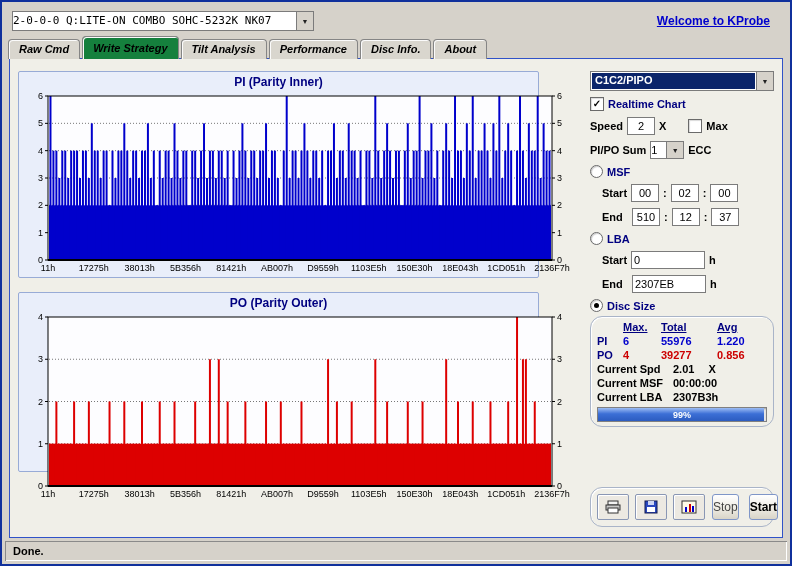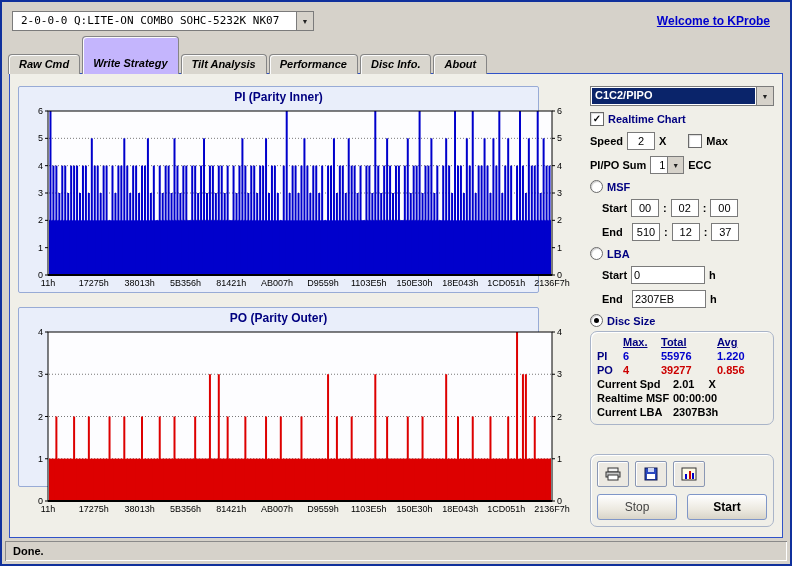--- a/index.html
+++ b/index.html
@@ -13,30 +13,30 @@
   
   .titlebar{height:20px;flex:0 0 20px;display:flex;align-items:center;gap:4px;padding:0 3px;
     background:linear-gradient(90deg,#0a1f85 0%,#1c46c0 55%,#6f9be2 100%);}
   .titlebar .title{color:#fff;font-weight:bold;font-size:11px;flex:1;white-space:nowrap;}
   .close-btn{width:16px;height:14px;background:#d6d2ca;border:1px solid;
     border-color:#fff #404040 #404040 #fff;display:flex;align-items:center;justify-content:center;
     font-size:11px;font-weight:bold;line-height:1;cursor:default;}
   
   .toolbar{flex:0 0 32px;display:flex;align-items:center;justify-content:space-between;padding:8px 12px 2px 10px;box-sizing:border-box;}
   .combo{display:flex;align-items:stretch;border:1px solid #7b7b7b;background:#fff;box-sizing:border-box;}
-  .combo-text{flex:1;padding:2px 8px;white-space:nowrap;overflow:hidden;}
+  .combo-text{flex:1;padding:2px 0;white-space:nowrap;overflow:hidden;}
   .combo-btn{width:16px;background:#d6d2ca;border-left:1px solid #7b7b7b;display:flex;align-items:center;justify-content:center;font-size:7px;color:#222;}
   .drive-combo{width:302px;height:20px;}
   .drive-combo .combo-text{font-family:"DejaVu Sans Mono",monospace;font-size:11px;}
   .kprobe-link{color:#0000cc;font-weight:bold;text-decoration:underline;font-size:12px;margin-right:8px;cursor:pointer;}
   
   .tabs{flex:0 0 22px;display:flex;gap:2px;padding:2px 6px 0;margin-bottom:-1px;position:relative;z-index:2;align-items:flex-end;font-style:italic;}
   .tab{background:#d9d6ce;border:1px solid #858585;border-bottom:none;border-radius:4px 4px 0 0;
     padding:3px 10px 4px;font-weight:bold;font-size:11px;box-shadow:inset 1px 1px 0 #fbfbfb;cursor:default;}
-  .tab.active{background:#c4b5fd;padding-top:20px;padding-bottom:5px;}
+  .tab.active{background:#15803d;padding-top:5px;padding-bottom:5px;}
   
   .content{flex:1;margin:0 7px;border:1px solid #3052c8;background:#f0efe8;
     display:flex;gap:8px;padding:12px 8px 10px;box-sizing:border-box;min-height:0;position:relative;z-index:1;}
   .charts-col{flex:1;display:flex;flex-direction:column;gap:14px;min-width:0;}
   .chart-panel{border:1px solid #98abd6;background:#e9eefa;padding:2px 4px 3px;display:flex;flex-direction:column;border-radius:2px;box-sizing:border-box;}
   #pi-chart{height:207px;}
   #po-chart{height:180px;}
   .chart-title{text-align:center;color:#000080;font-weight:bold;font-size:12px;height:17px;line-height:17px;}
   .plot{flex:1;min-height:0;}
   svg text{font-family:"Liberation Sans",sans-serif;}
@@ -48,32 +48,32 @@
   .navy{color:#000080;}
   .inp{border:1px solid #7b7b7b;background:#fff;height:16px;font:11px "Liberation Sans",sans-serif;padding:0 2px;box-sizing:content-box;}
   .ctr{text-align:center;}
   .w24{width:22px;} .w70{width:68px;}
   .mode-combo{height:20px;margin-bottom:2px;}
   .mode-combo .combo-text{background:#0a246a;color:#fff;font-weight:bold;font-size:11px;margin:1px;padding:1px 3px;}
   .sum-combo{width:34px;height:18px;}
   .cb{width:12px;height:12px;border:1px solid #6a6a6a;background:#fff;display:inline-flex;align-items:center;justify-content:center;font-size:10px;line-height:1;font-weight:bold;box-shadow:inset 1px 1px 1px rgba(0,0,0,.15);}
   .rb{width:11px;height:11px;border-radius:50%;border:1px solid #6a6a6a;background:#fff;position:relative;flex:0 0 11px;box-shadow:inset 1px 1px 1px rgba(0,0,0,.2);}
   .rb.sel::after{content:"";position:absolute;inset:3px;background:#000;border-radius:50%;}
-  .group{border:1px solid #a9b4c8;border-radius:7px;box-shadow:inset 1px 1px 0 #fff;padding:4px 6px;background:#f0efe8;box-sizing:border-box;}
+  .group{border:1px solid #a9b4c8;border-radius:12px;box-shadow:inset 1px 1px 0 #fff;padding:4px 6px;background:#f0efe8;box-sizing:border-box;}
   .stats-grid{display:grid;grid-template-columns:22px 34px 52px 1fr;row-gap:2px;column-gap:4px;font-weight:bold;font-size:11px;}
   .hdr{color:#000080;text-decoration:underline;}
   .pi-val{color:#0000cc;}
   .po-val{color:#cc0000;}
   .cur-row{display:flex;font-weight:bold;margin:2px 0;align-items:center;}
   .cur-lbl{width:76px;white-space:nowrap;}
   .cur-unit{margin-left:14px;}
   .progress{height:13px;border:1px solid #808080;box-shadow:inset 1px 1px 2px rgba(0,0,0,.3);background:#e6e6e6;position:relative;margin-top:4px;overflow:hidden;}
   .progress-fill{height:100%;width:0;background:linear-gradient(180deg,#9dbdf4,#3c6fd6 45%,#2c5cc0);}
   .progress-label{position:absolute;inset:0;display:flex;align-items:center;justify-content:center;font-size:9px;color:#fff;font-weight:bold;}
-  .btn-box{margin-top:auto;display:flex;flex-direction:column;gap:7px;padding:6px;}
+  .btn-box{margin-top:auto;display:flex;flex-direction:row;gap:7px;padding:6px;}
   .icon-row{display:flex;gap:6px;}
   .tool-btn{width:30px;height:24px;background:#ece9e2;border:1px solid #8a97b4;border-radius:2px;
     box-shadow:inset 1px 1px 0 #fff;display:flex;align-items:center;justify-content:center;cursor:default;}
   .action-row{display:flex;gap:10px;}
   .xp-btn{flex:1;height:24px;border:1px solid #7f96c8;border-radius:3px;
     background:linear-gradient(180deg,#ffffff,#ece9e0 60%,#d8d4c8);
     display:flex;align-items:center;justify-content:center;font-size:12px;cursor:default;}
   #stop-btn{color:#444;}
   #start-btn{font-weight:bold;color:#000;}
   
@@ -634,28 +634,32 @@
           <span class="po-val">39277</span>
           <span class="po-val">0.856</span>
         </div>
 
         <div class="cur-row">
           <span class="cur-lbl">Current Spd</span>
           <span>2.01</span>
           <span class="cur-unit">X</span>
         </div>
         <div class="cur-row">
-          <span class="cur-lbl">Realtime MSF</span>
+          <span class="cur-lbl">Current MSF</span>
           <span>00:00:00</span>
         </div>
         <div class="cur-row">
           <span class="cur-lbl">Current LBA</span>
           <span>2307B3h</span>
         </div>
 
+        <div class="progress">
+          <div class="progress-fill" style="width: 99%;"></div>
+          <div class="progress-label">99%</div>
+        </div>
       </div>
 
       <div class="group btn-box">
         <div class="icon-row">
           <div class="tool-btn">
             <span style="display:flex;">
               <svg width="16" height="14">
                   <rect x="3" y="1" width="10" height="4" fill="#f2f2f2" stroke="#333"></rect>
                   <rect x="1" y="5" width="14" height="5" fill="#c9c9c9" stroke="#333"></rect>
                   <rect x="3" y="8" width="10" height="5" fill="#ffffff" stroke="#333"></rect>

